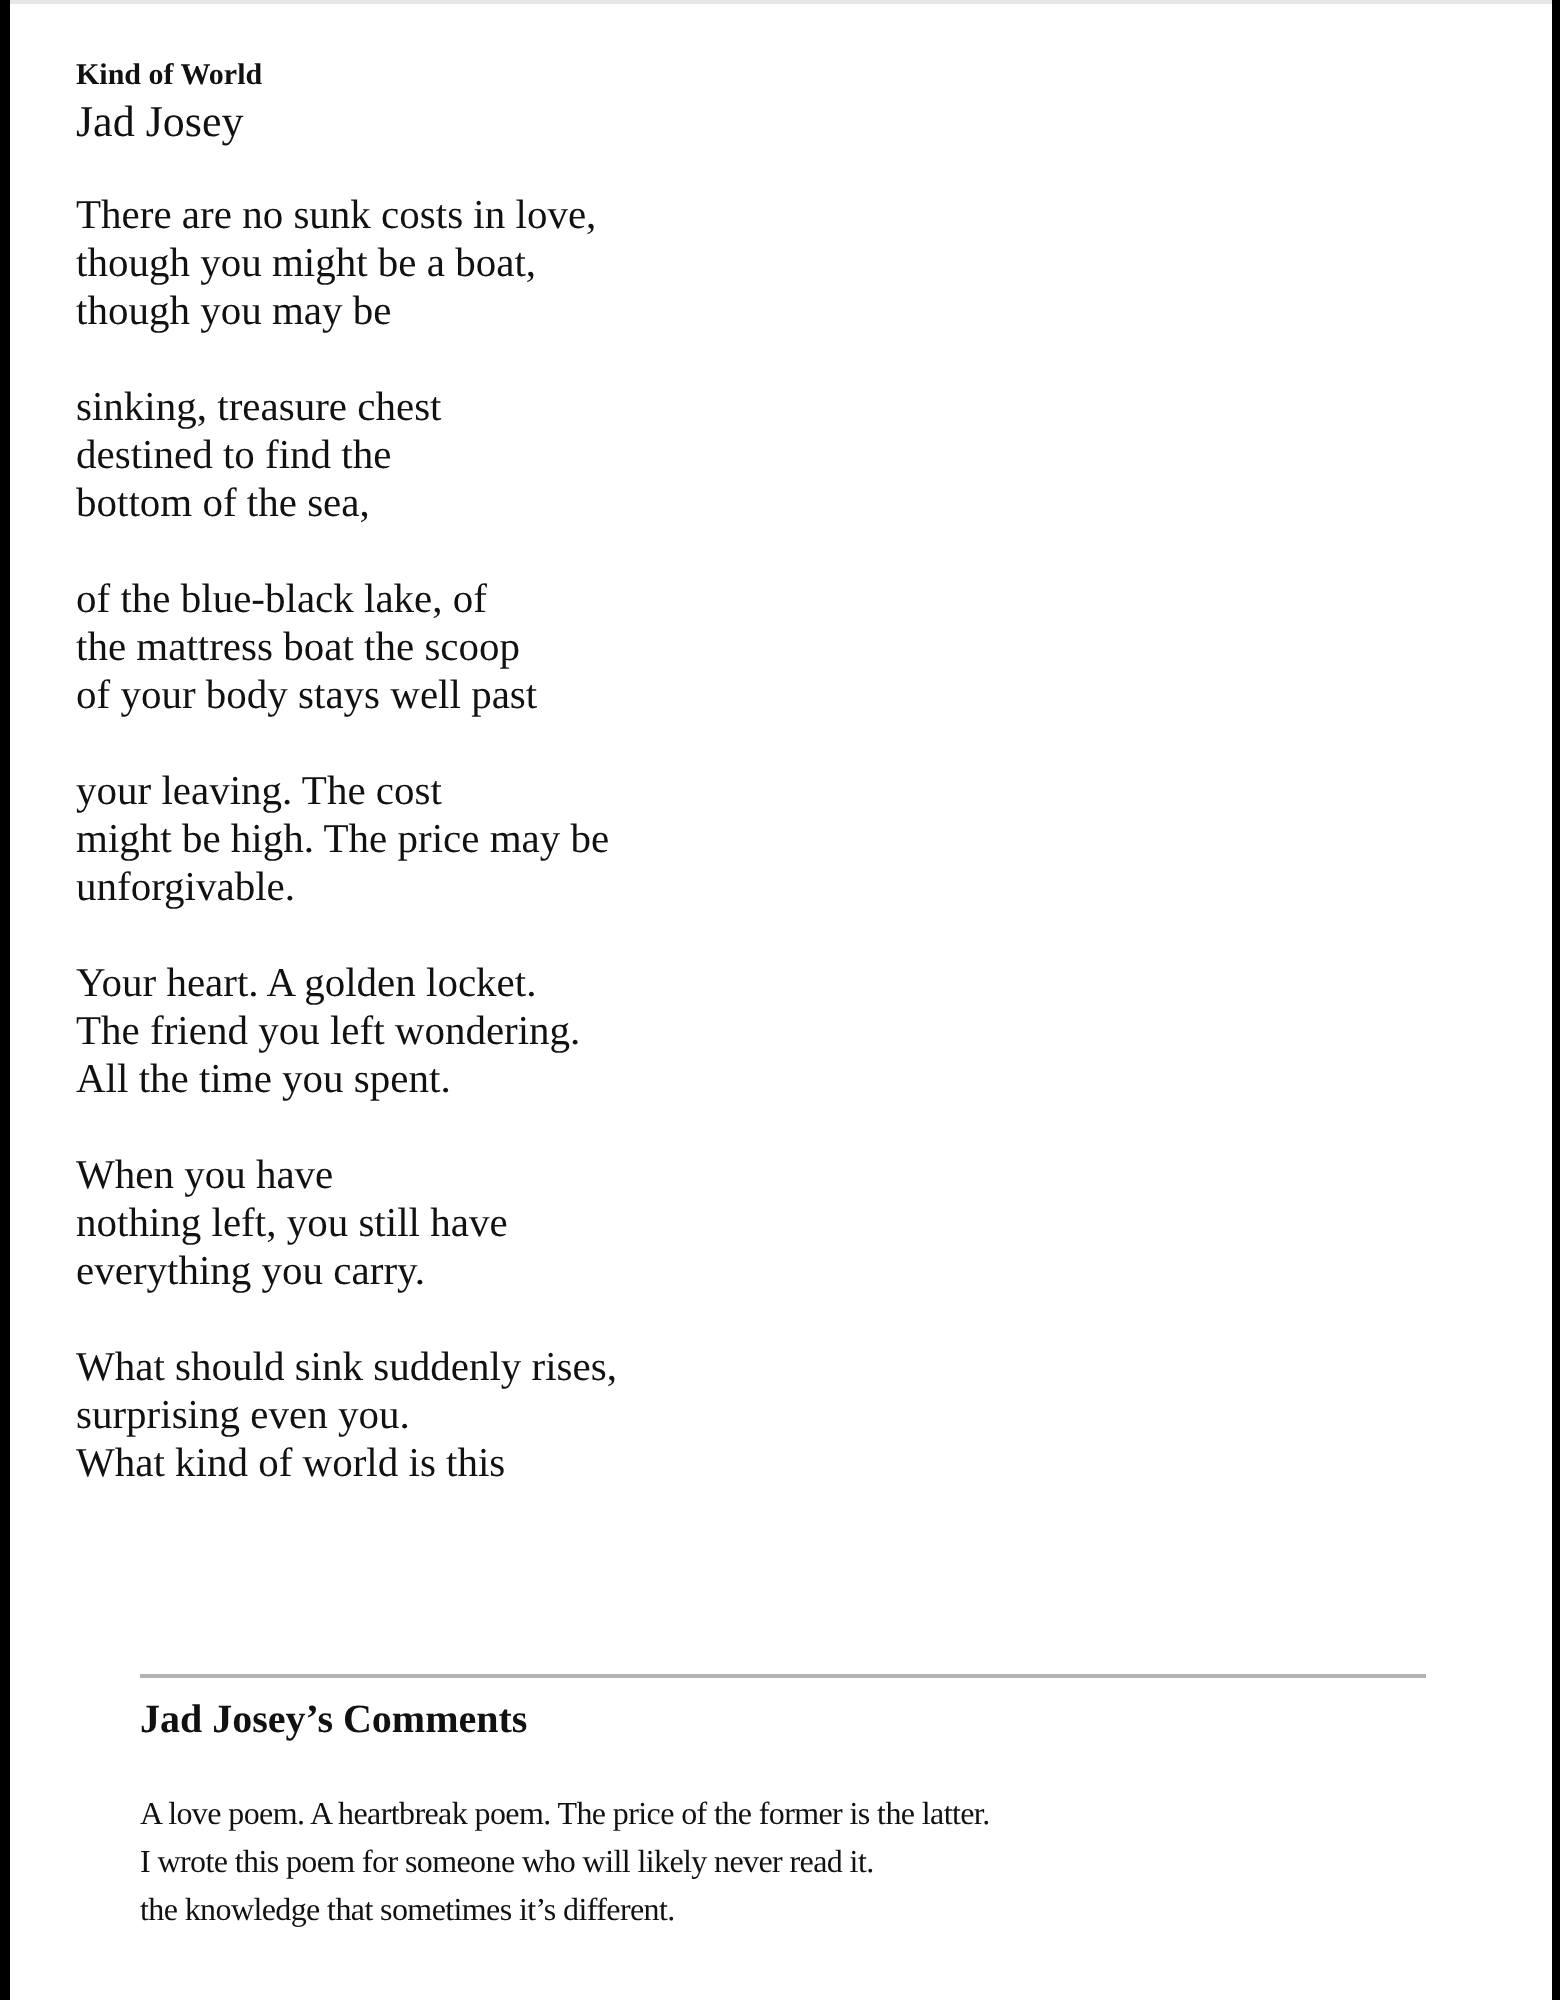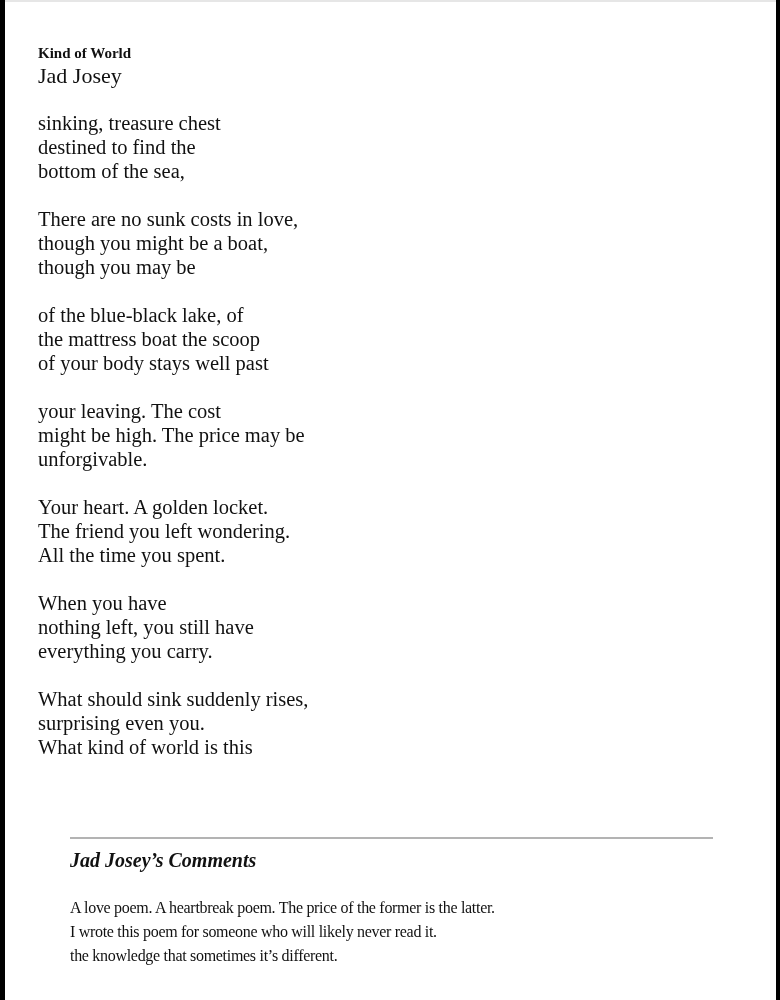--- a/index.html
+++ b/index.html
@@ -4,52 +4,52 @@
 <style>
   html, body { margin: 0; padding: 0; }
   body {
     width: 780px; height: 1000px; overflow: hidden; position: relative;
     background: #ffffff; color: #111111;
     font-family: "DejaVu Serif", "Liberation Serif", serif;
   }
   .frame-left { position: absolute; left: 0; top: 0; width: 5px; height: 1000px; background: #000; }
   .frame-right { position: absolute; left: 776px; top: 0; width: 4px; height: 1000px; background: #000; }
   .frame-top { position: absolute; left: 0; top: 0; width: 780px; height: 2px; background: #e6e6e6; }
-  .page { position: absolute; left: 38px; top: 43px; width: 700px; }
+  .page { position: absolute; left: 38px; top: 28px; width: 700px; }
   .poem-title { font-family: "Liberation Serif", serif; font-weight: bold; font-size: 15px; line-height: 20px; margin: 0; }
   .poem-author { font-family: "Liberation Serif", serif; font-size: 22px; line-height: 26px; margin: 0; }
   .poem { margin-top: 22px; font-family: "Liberation Serif", serif; font-size: 20.5px; line-height: 24px; }
   .stanza { margin: 0 0 24px 0; }
   .line { display: block; white-space: nowrap; }
   .comments { position: absolute; left: 70px; top: 837px; width: 643px; }
   .divider { height: 2px; background: #b3b3b3; margin: 0; border: 0; }
-  .comments-heading { font-family: "Liberation Serif", serif; font-weight: bold; font-size: 20px; line-height: 24px; margin: 9px 0 0 0; font-style: italic; }
+  .comments-heading { font-family: "Liberation Serif", serif; font-weight: bold; font-size: 20px; line-height: 24px; margin: 9px 0 0 0; }
   .comments-body { font-family: "Liberation Serif", serif; font-size: 16px; line-height: 24px; margin: 24px 0 0 0; letter-spacing: -0.3px; }
 </style>
 </head>
 <body>
 
 <div class="frame-top"></div>
 <div class="frame-left"></div>
 <div class="frame-right"></div>
 
 <div class="page">
   <h1 class="poem-title">Kind of World</h1>
   <div class="poem-author">Jad Josey</div>
 
   <div class="poem">
     <p class="stanza">
+      <span class="line">There are no sunk costs in love,</span>
+      <span class="line">though you might be a boat,</span>
+      <span class="line">though you may be</span>
+    </p>
+    <p class="stanza">
       <span class="line">sinking, treasure chest</span>
       <span class="line">destined to find the</span>
       <span class="line">bottom of the sea,</span>
-    </p>
-    <p class="stanza">
-      <span class="line">There are no sunk costs in love,</span>
-      <span class="line">though you might be a boat,</span>
-      <span class="line">though you may be</span>
     </p>
     <p class="stanza">
       <span class="line">of the blue-black lake, of</span>
       <span class="line">the mattress boat the scoop</span>
       <span class="line">of your body stays well past</span>
     </p>
     <p class="stanza">
       <span class="line">your leaving. The cost</span>
       <span class="line">might be high. The price may be</span>
       <span class="line">unforgivable.</span>

